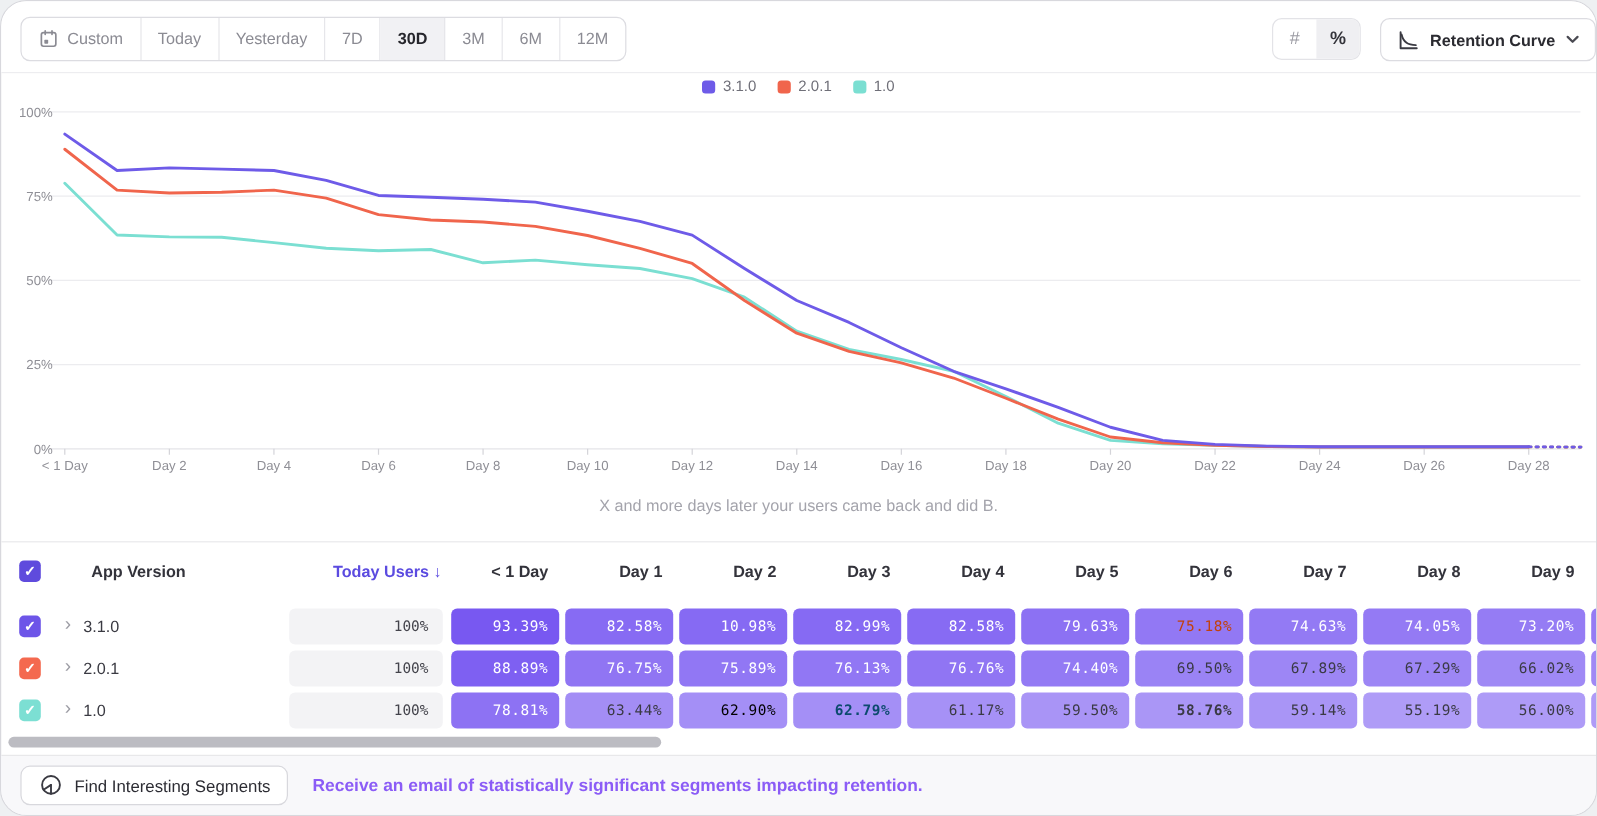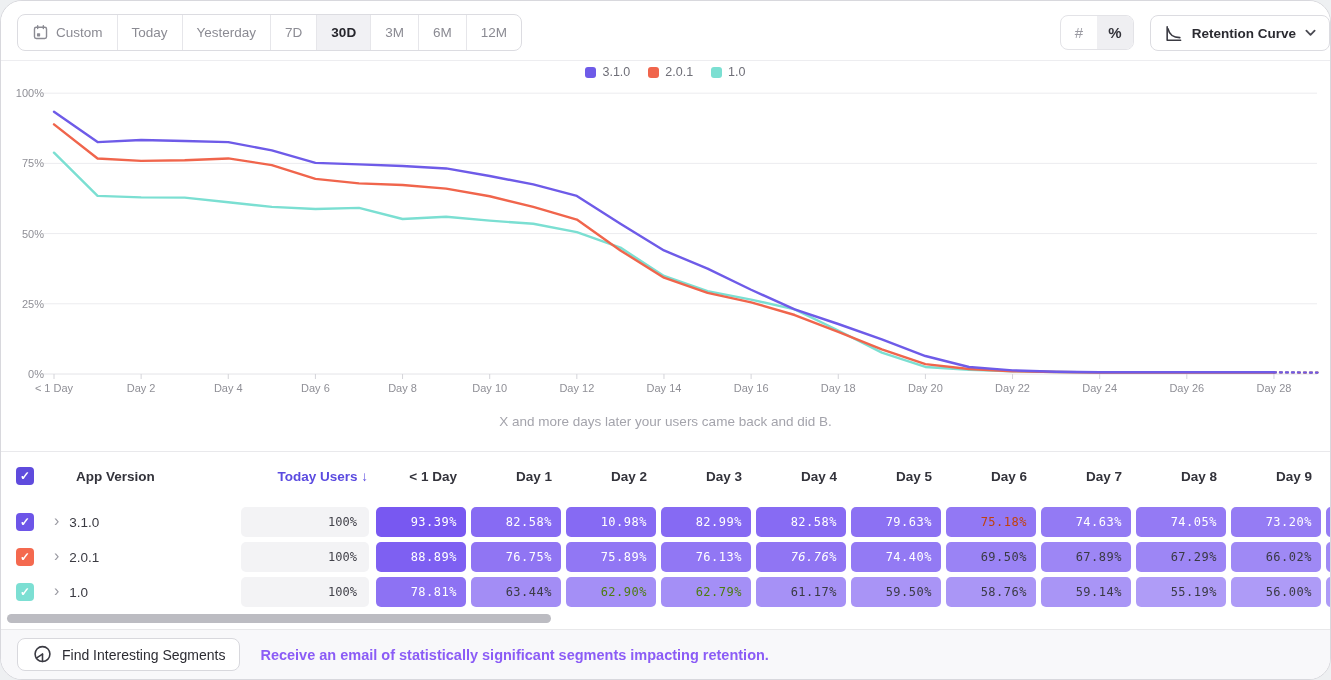--- a/index.html
+++ b/index.html
@@ -221,42 +221,42 @@
           <div class="checkbox" style="background: rgb(244, 105, 79);">✓</div>
           <div class="td-name">
             <span class="row-chevron">›</span>
             <span>2.0.1</span>
           </div>
           <div class="td-total">100%</div>
           <div class="td-pill" style="background: rgba(110, 76, 240, 0.89); color: rgb(255, 255, 255);">88.89%</div>
           <div class="td-pill" style="background: rgba(110, 76, 240, 0.77); color: rgb(255, 255, 255);">76.75%</div>
           <div class="td-pill" style="background: rgba(110, 76, 240, 0.76); color: rgb(255, 255, 255);">75.89%</div>
           <div class="td-pill" style="background: rgba(110, 76, 240, 0.76); color: rgb(255, 255, 255);">76.13%</div>
-          <div class="td-pill" style="background: rgba(110, 76, 240, 0.77); color: rgb(255, 255, 255); font-style: italic;">76.76%</div>
+          <div class="td-pill" style="background: rgba(110, 76, 240, 0.77); color: rgb(255, 255, 255);">76.76%</div>
           <div class="td-pill" style="background: rgba(110, 76, 240, 0.745); color: rgb(255, 255, 255);">74.40%</div>
           <div class="td-pill" style="background: rgba(110, 76, 240, 0.694); color: rgb(58, 58, 68);">69.50%</div>
           <div class="td-pill" style="background: rgba(110, 76, 240, 0.68); color: rgb(58, 58, 68);">67.89%</div>
           <div class="td-pill" style="background: rgba(110, 76, 240, 0.675); color: rgb(58, 58, 68);">67.29%</div>
           <div class="td-pill" style="background: rgba(110, 76, 240, 0.66); color: rgb(58, 58, 68);">66.02%</div>
           <div class="td-pill" style="background: rgba(110, 76, 240, 0.66);"></div>
         </div>
         <div class="trow">
           <div class="checkbox" style="background: rgb(124, 223, 211);">✓</div>
           <div class="td-name">
             <span class="row-chevron">›</span>
             <span>1.0</span>
           </div>
           <div class="td-total">100%</div>
           <div class="td-pill" style="background: rgba(110, 76, 240, 0.79); color: rgb(255, 255, 255);">78.81%</div>
           <div class="td-pill" style="background: rgba(110, 76, 240, 0.635); color: rgb(58, 58, 68);">63.44%</div>
-          <div class="td-pill" style="background: rgba(110, 76, 240, 0.627); color: #4d7c0f;">62.90%</div>
-          <div class="td-pill" style="background: rgba(110, 76, 240, 0.627); color: #4d7c0f;">62.79%</div>
+          <div class="td-pill" style="background: rgba(110, 76, 240, 0.627); color: #000000;">62.90%</div>
+          <div class="td-pill" style="background: rgba(110, 76, 240, 0.627); color: #0c4a6e; font-weight: bold;">62.79%</div>
           <div class="td-pill" style="background: rgba(110, 76, 240, 0.61); color: rgb(58, 58, 68);">61.17%</div>
           <div class="td-pill" style="background: rgba(110, 76, 240, 0.596); color: rgb(58, 58, 68);">59.50%</div>
-          <div class="td-pill" style="background: rgba(110, 76, 240, 0.59); color: rgb(58, 58, 68);">58.76%</div>
+          <div class="td-pill" style="background: rgba(110, 76, 240, 0.59); color: rgb(58, 58, 68); font-weight: bold;">58.76%</div>
           <div class="td-pill" style="background: rgba(110, 76, 240, 0.592); color: rgb(58, 58, 68);">59.14%</div>
           <div class="td-pill" style="background: rgba(110, 76, 240, 0.553); color: rgb(58, 58, 68);">55.19%</div>
           <div class="td-pill" style="background: rgba(110, 76, 240, 0.56); color: rgb(58, 58, 68);">56.00%</div>
           <div class="td-pill" style="background: rgba(110, 76, 240, 0.56);"></div>
         </div>
       </div>
   </div>
 
   <div class="hscrollbar"></div>
 

